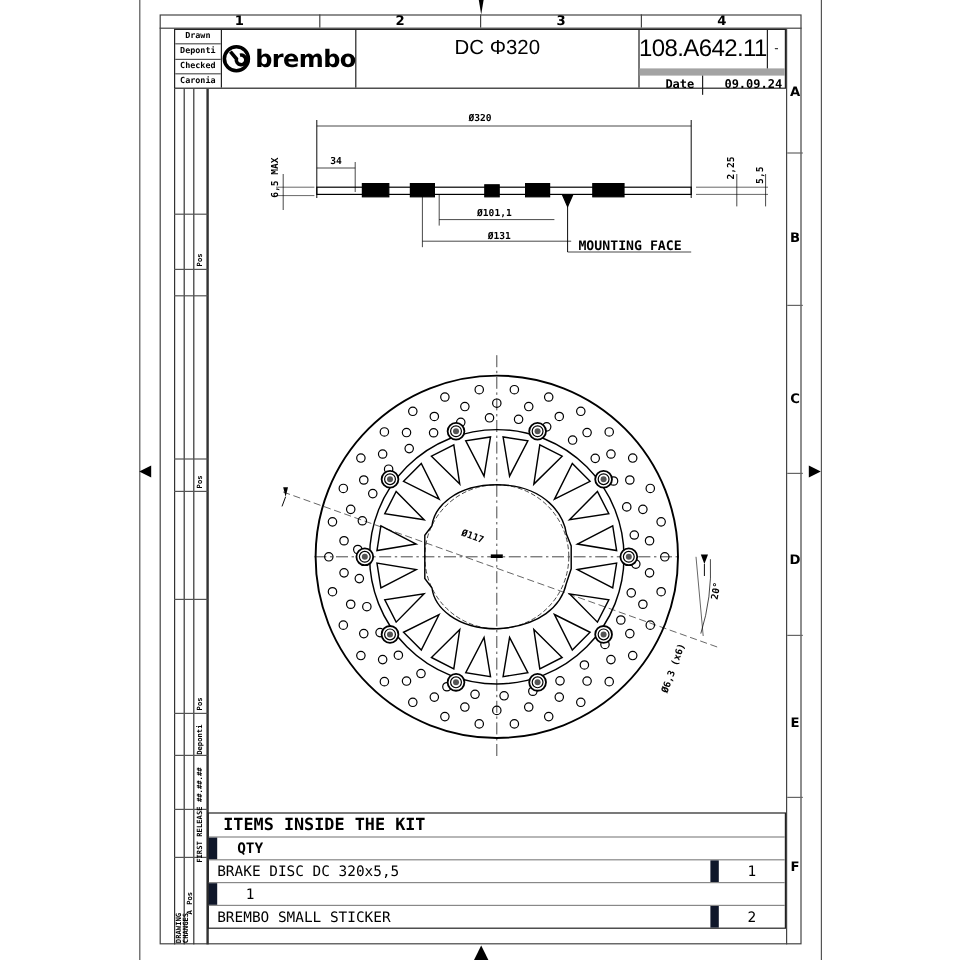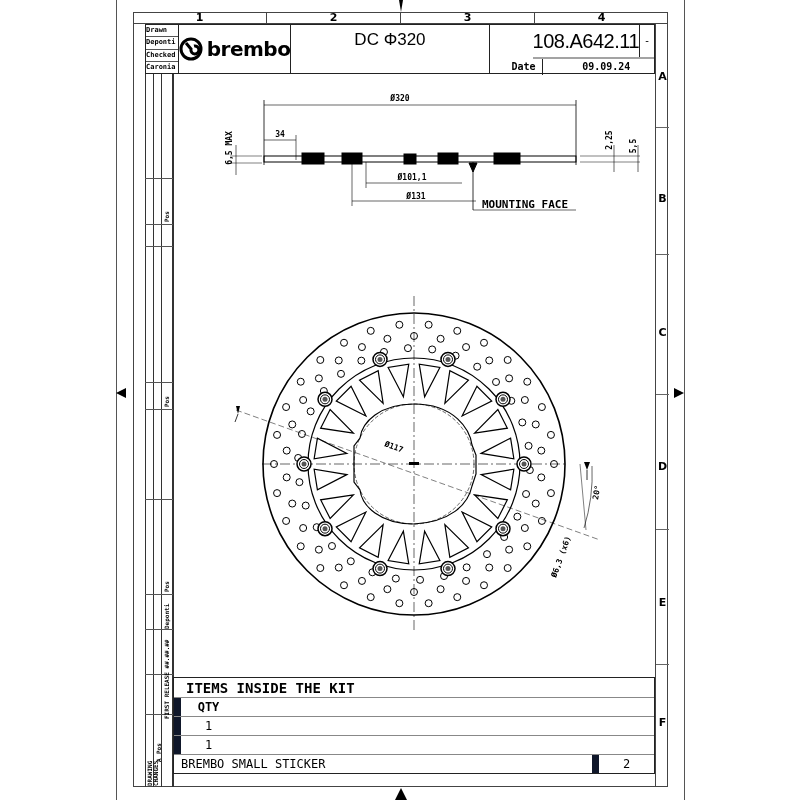--- a/index.html
+++ b/index.html
@@ -8,27 +8,27 @@
     .sheet-outer { left: 116px; top: 0; width: 569px; height: 800px; border-left: 1px solid #555; border-right: 1px solid #555; box-sizing: border-box; }
     .frame { left: 133px; top: 12px; width: 535px; height: 775px; border: 1px solid #444; box-sizing: border-box; }
     .grid-top { left: 133px; top: 12px; width: 535px; height: 12px; display: flex; border-bottom: 1px solid #444; box-sizing: border-box; }
     .grid-top div { flex: 1; text-align: center; font-size: 11px; font-weight: bold; line-height: 12px; border-right: 1px solid #444; font-family: "DejaVu Sans", sans-serif; }
     .grid-top div:last-child { border-right: none; }
     .grid-right { left: 655px; top: 24px; width: 13px; height: 763px; border-left: 1px solid #444; box-sizing: border-box; }
     .grid-right .zone { position: absolute; left: 0; width: 13px; font-size: 11px; font-weight: bold; text-align: center; }
     .grid-right .sep { position: absolute; left: 0; width: 13px; border-top: 1px solid #666; }
     .title-block { left: 145px; top: 24px; width: 510px; height: 50px; border: 1px solid #222; box-sizing: border-box; display: flex; }
     .tb-roles { width: 38px; border-right: 1px solid #222; display: flex; flex-direction: column; }
-    .tb-roles div { flex: 1; font-family: "DejaVu Sans Mono", monospace; font-size: 7px; font-weight: bold; border-bottom: 1px solid #555; line-height: 11px; }
+    .tb-roles div { flex: 1; font-family: "DejaVu Sans Mono", monospace; font-size: 7px; font-weight: bold; text-align: center; border-bottom: 1px solid #555; line-height: 11px; }
     .tb-roles div:last-child { border-bottom: none; }
     .tb-logo { width: 112px; border-right: 1px solid #222; display: flex; align-items: center; justify-content: center; gap: 4px; }
     .tb-logo .logo-text { font-size: 20px; font-weight: bold; letter-spacing: -0.5px; font-family: "DejaVu Sans", sans-serif; }
     .tb-title { width: 237px; border-right: 1px solid #222; text-align: center; font-family: "Liberation Sans", sans-serif; font-size: 17px; line-height: 18px; padding-top: 6px; box-sizing: border-box; }
     .tb-right { flex: 1; display: flex; flex-direction: column; }
-    .tb-code-row { height: 32px; display: flex; border-bottom: 2px solid #a3a3a3; margin-left: 43px; }
+    .tb-code-row { height: 32px; display: flex; border-bottom: 6px solid #a3a3a3; }
     .tb-code { flex: 1; font-family: "Liberation Sans", sans-serif; font-size: 20px; line-height: 32px; text-align: center; border-right: 1px solid #222; letter-spacing: -0.5px; }
     .tb-rev { width: 14px; font-size: 10px; text-align: center; line-height: 32px; }
     .tb-date-row { flex: 1; display: flex; font-family: "DejaVu Sans Mono", monospace; font-size: 10px; font-weight: bold; }
     .tb-date-row div { line-height: 16px; text-align: center; padding-left: 16px; }
     .tb-date-label { width: 36px; border-right: 1px solid #222; }
     .tb-date-val { flex: 1; }
     .rev-col { left: 145px; top: 74px; width: 28px; height: 713px; box-sizing: border-box; }
     .rev-col .vline { position: absolute; top: 0; bottom: 0; border-left: 1px solid #333; }
     .rev-col .hline { position: absolute; left: 0; width: 28px; border-top: 1px solid #555; }
     .rev-col .vtext { position: absolute; transform: rotate(-90deg); transform-origin: left top; font-family: "DejaVu Sans Mono", monospace; font-size: 6px; white-space: nowrap; font-weight: bold; }
@@ -337,20 +337,21 @@
 </svg>
 
 <div class="abs items-table">
   <div class="it-row" style="top:0;height:20px;line-height:20px">
     <div class="it-head-title">ITEMS INSIDE THE KIT</div>
   </div>
   <div class="it-row" style="top:20px;height:19px;line-height:19px">
     <div class="qty bold">QTY</div>
   </div>
   <div class="it-row" style="top:39px;height:19px;line-height:19px">
+    <div class="desc">BRAKE DISC DC 320x5,5</div>
     <div class="qty">1</div>
   </div>
   <div class="it-row" style="top:58px;height:19px;line-height:19px">
     <div class="qty">1</div>
   </div>
   <div class="it-row" style="top:77px;height:18px;line-height:18px;border-bottom:none">
     <div class="desc">BREMBO SMALL STICKER</div>
     <div class="qty">2</div>
   </div>
 </div>

